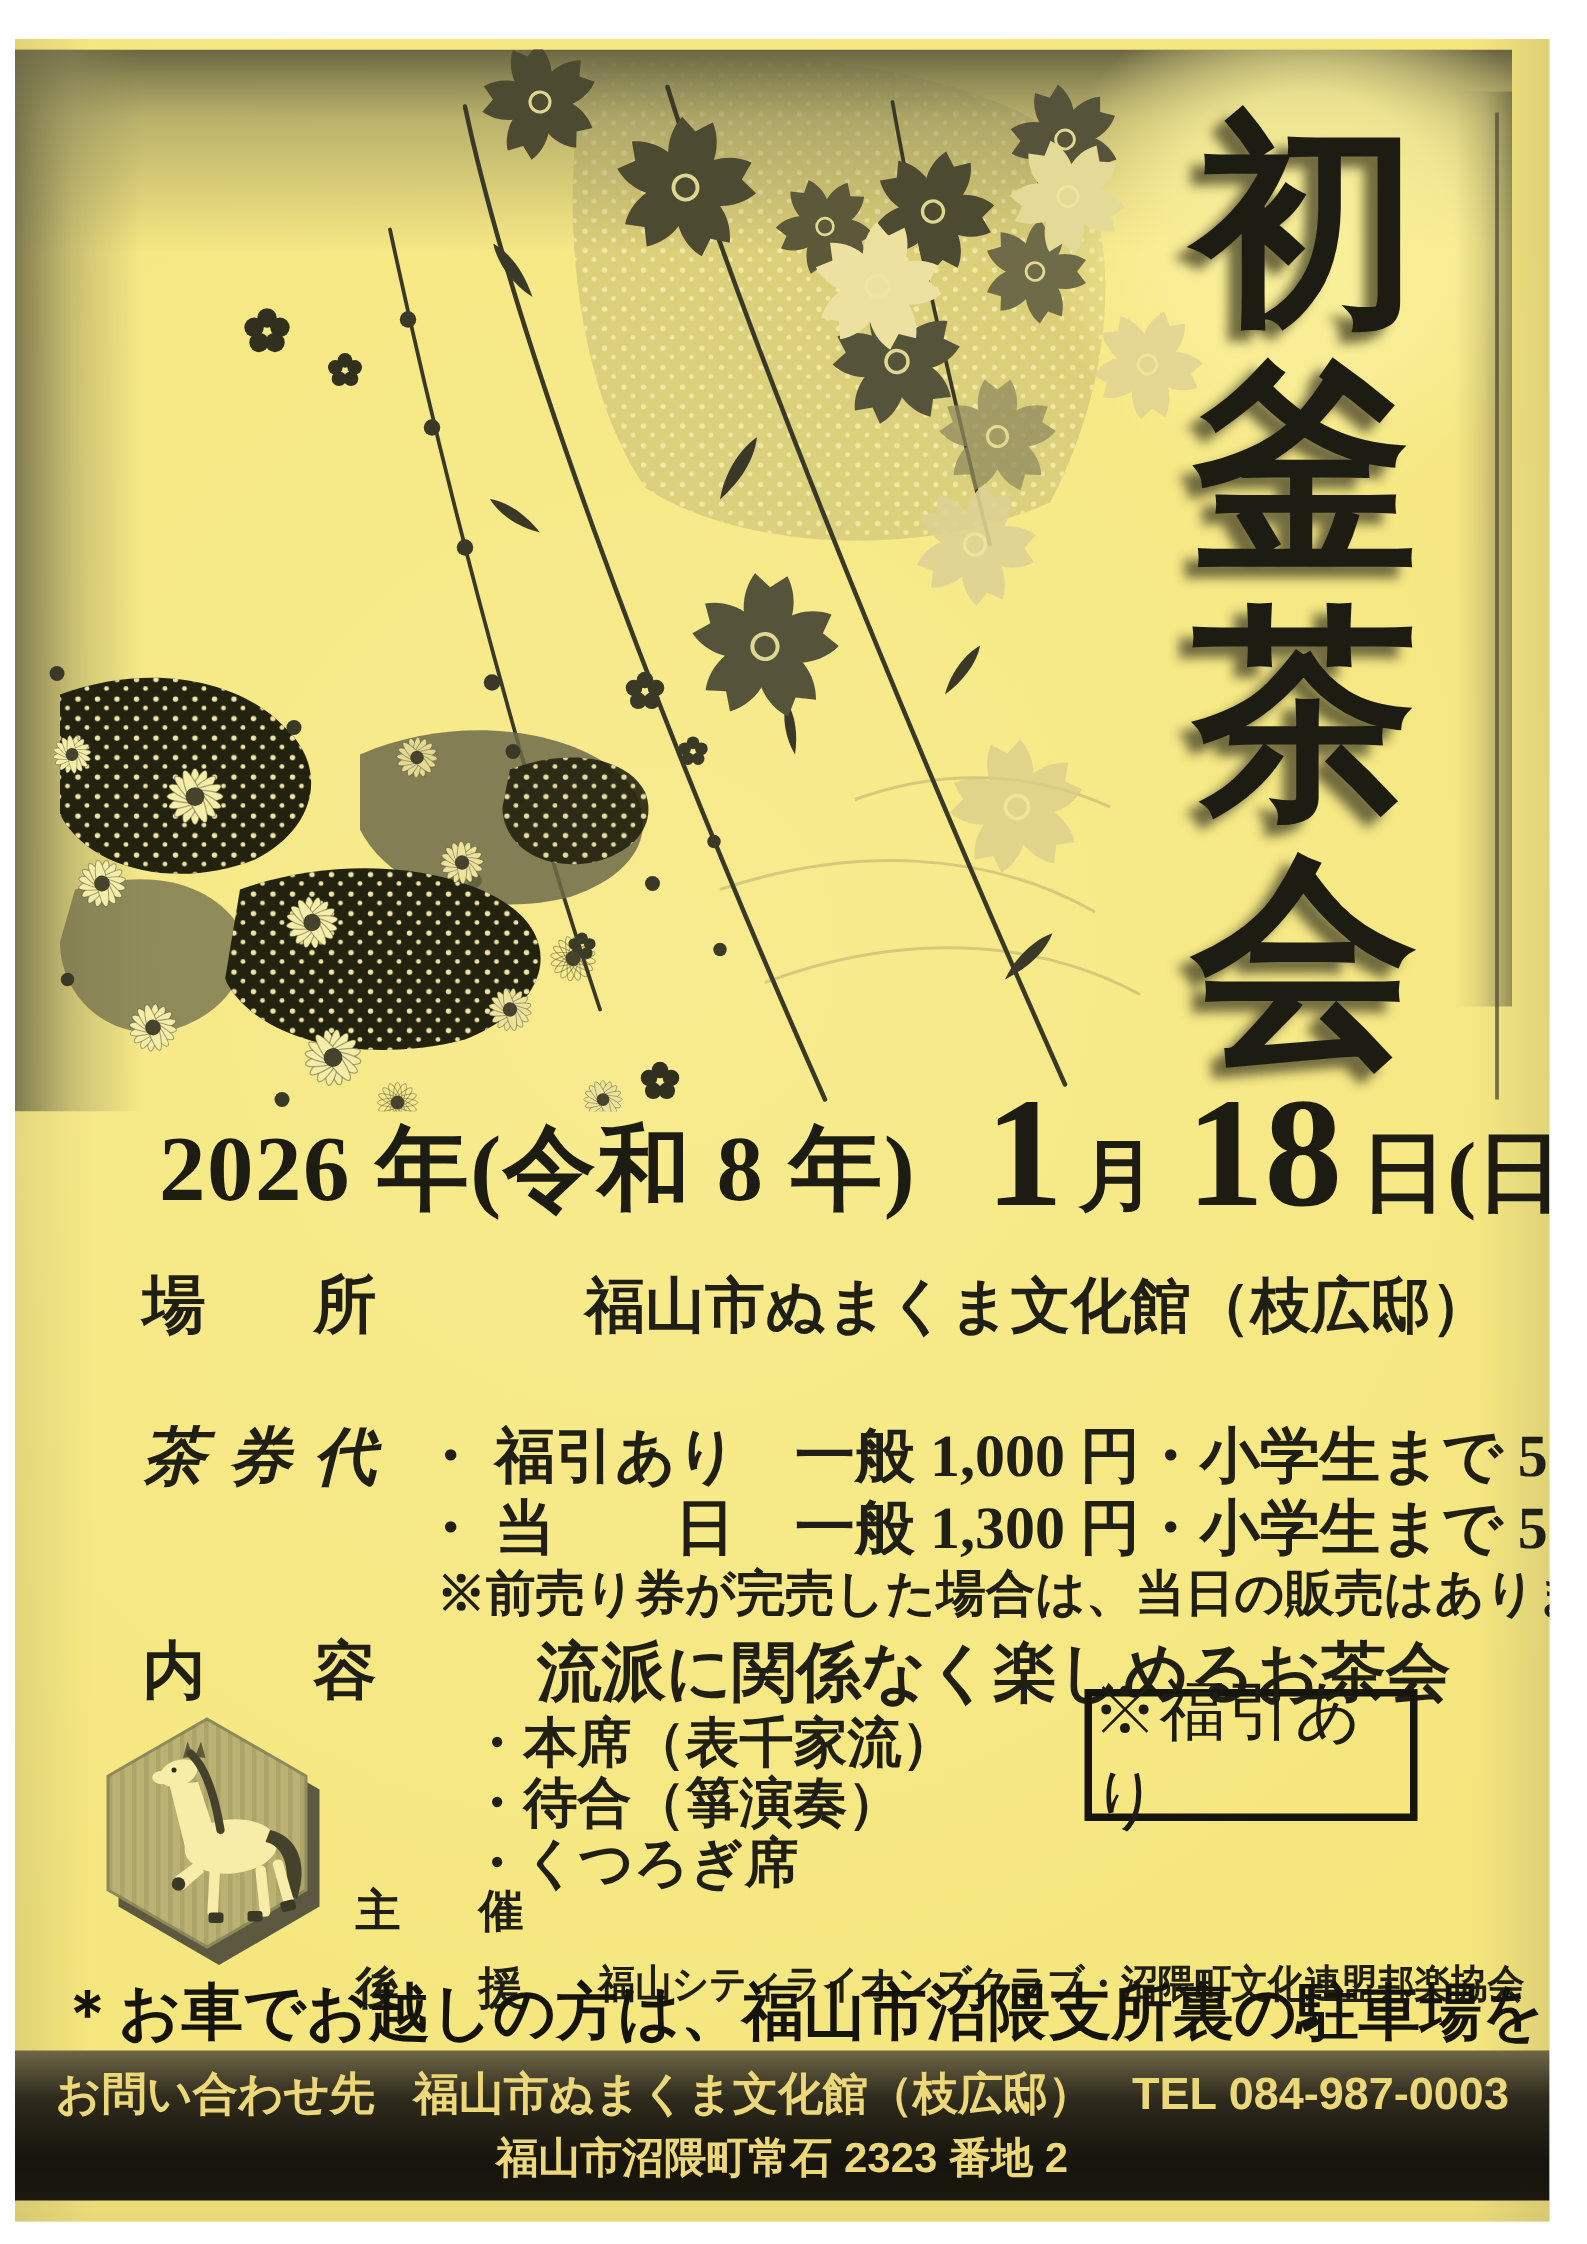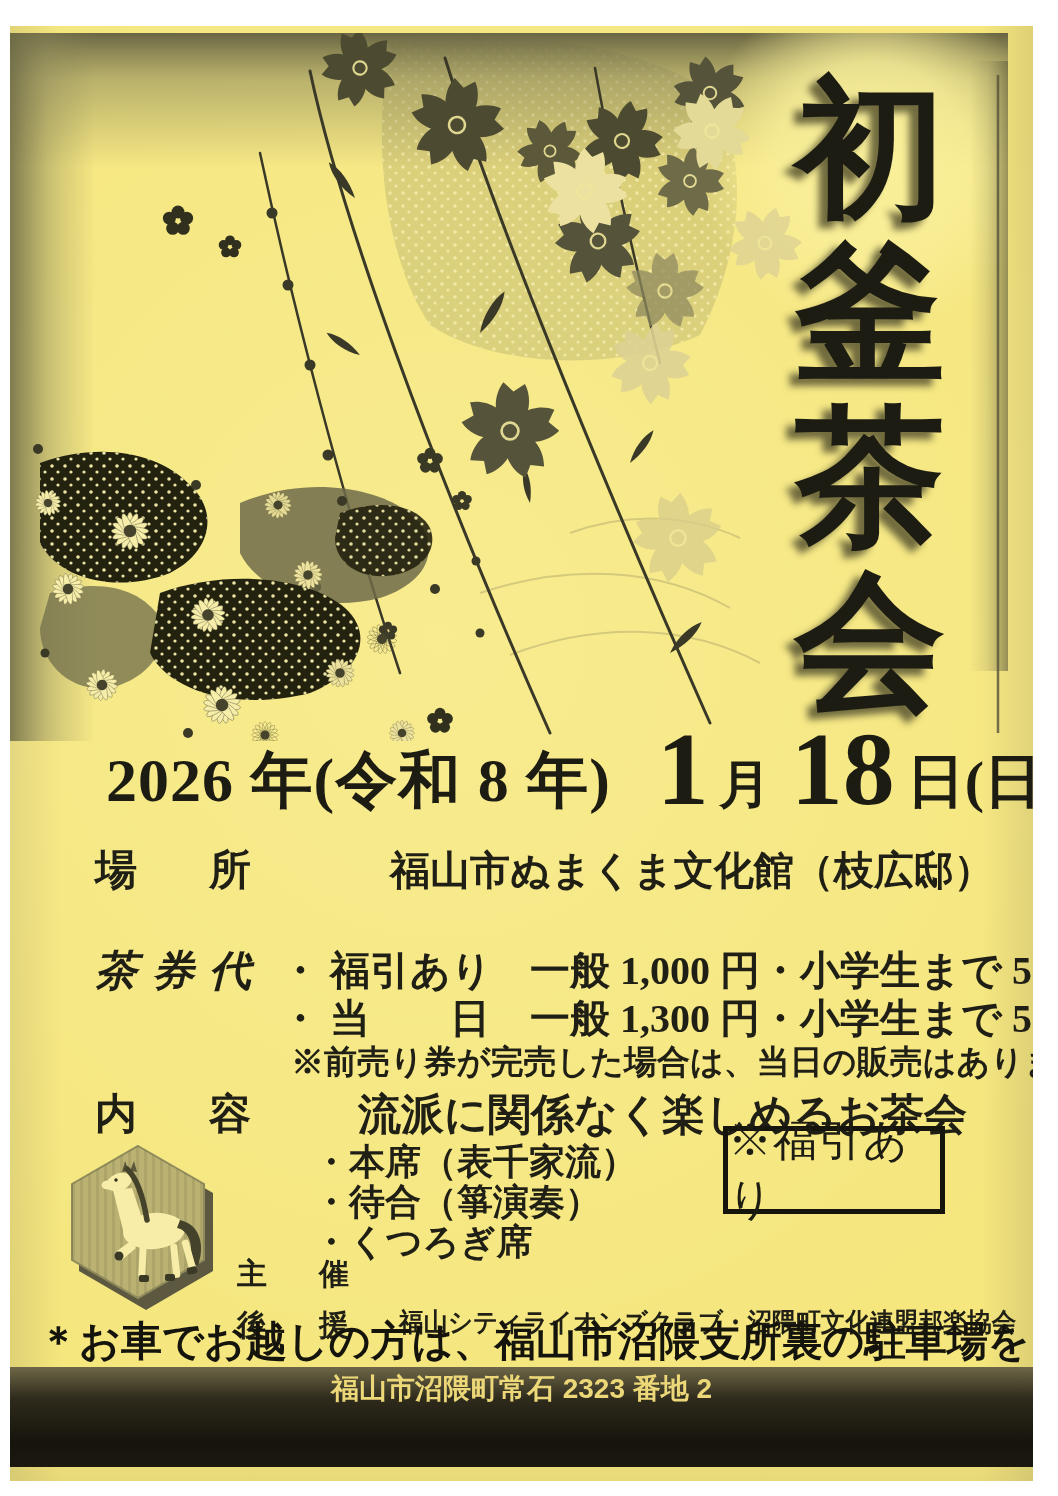--- a/index.html
+++ b/index.html
@@ -315,16 +315,19 @@
     </div>
     <div class="org-row org-row2">
       <span class="org-lbl">後　援</span>
       <span class="sup-val">福山シティライオンズクラブ・沼隈町文化連盟邦楽協会</span>
     </div>
   </div>
 
   <div class="parking">＊お車でお越しの方は、福山市沼隈支所裏の駐車場をご利用ください</div>
 
   <div class="footer">
+    <div class="f1">
+      <span>お問い合わせ先</span><span class="sep"></span><span>福山市ぬまくま文化館（枝広邸）</span><span class="sep"></span><span>TEL 084-987-0003</span>
+    </div>
     <div class="f2">福山市沼隈町常石 2323 番地 2</div>
   </div>
 
 </div>
 
 </body></html>

